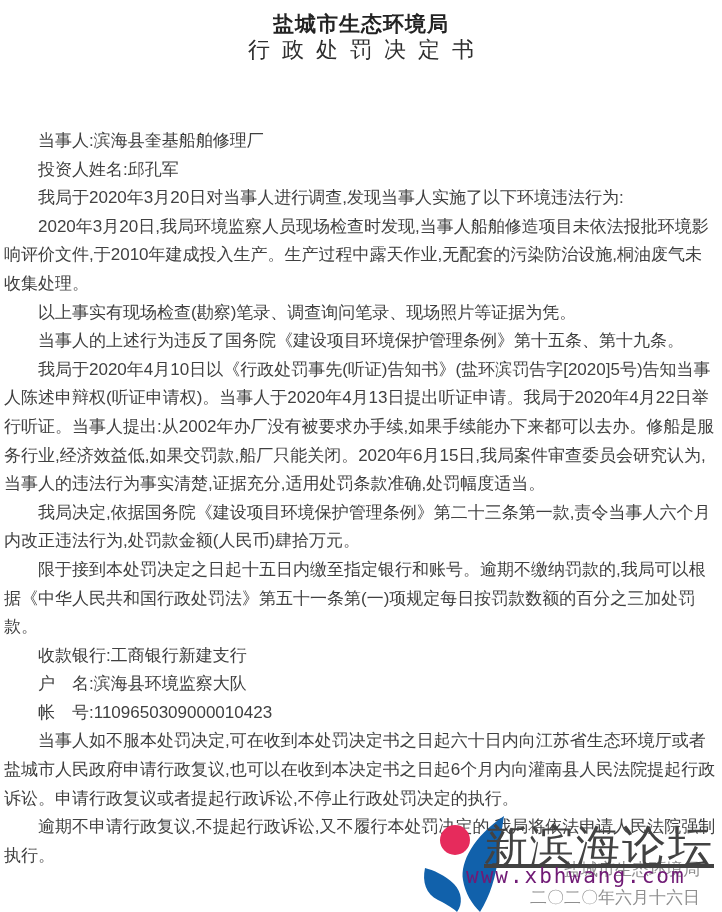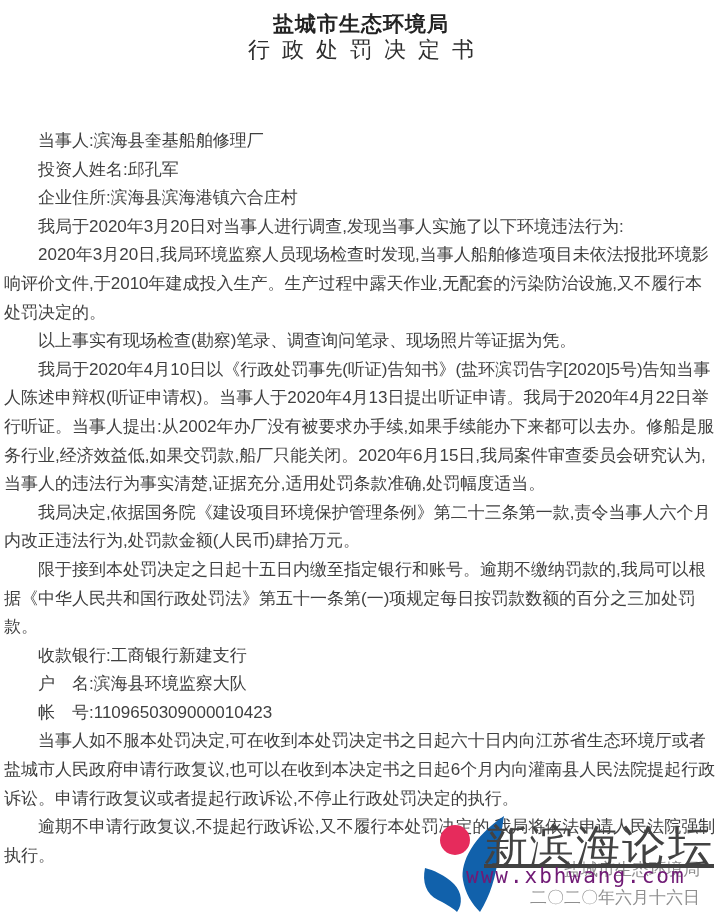--- a/index.html
+++ b/index.html
@@ -54,24 +54,24 @@
 <body>
 
 <div class="page">
 
   <h1 class="doc-title">盐城市生态环境局</h1>
   <h2 class="doc-subtitle">行政处罚决定书</h2>
 
   <div class="doc-body">
     <p>当事人:滨海县奎基船舶修理厂</p>
     <p>投资人姓名:邱孔军</p>
-    <p>企业住所:滨海县滨海港镇六合庄村</p>
     <p>我局于2020年3月20日对当事人进行调查,发现当事人实施了以下环境违法行为:</p>
-    <p>2020年3月20日,我局环境监察人员现场检查时发现,当事人船舶修造项目未依法报批环境影响评价文件,于2010年建成投入生产。生产过程中露天作业,无配套的污染防治设施,又不履行本处罚决定的。</p>
+    <p>2020年3月20日,我局环境监察人员现场检查时发现,当事人船舶修造项目未依法报批环境影响评价文件,于2010年建成投入生产。生产过程中露天作业,无配套的污染防治设施,桐油废气未收集处理。</p>
     <p>以上事实有现场检查(勘察)笔录、调查询问笔录、现场照片等证据为凭。</p>
+    <p>当事人的上述行为违反了国务院《建设项目环境保护管理条例》第十五条、第十九条。</p>
     <p>我局于2020年4月10日以《行政处罚事先(听证)告知书》(盐环滨罚告字[2020]5号)告知当事人陈述申辩权(听证申请权)。当事人于2020年4月13日提出听证申请。我局于2020年4月22日举行听证。当事人提出:从2002年办厂没有被要求办手续,如果手续能办下来都可以去办。修船是服务行业,经济效益低,如果交罚款,船厂只能关闭。2020年6月15日,我局案件审查委员会研究认为,当事人的违法行为事实清楚,证据充分,适用处罚条款准确,处罚幅度适当。</p>
     <p>我局决定,依据国务院《建设项目环境保护管理条例》第二十三条第一款,责令当事人六个月内改正违法行为,处罚款金额(人民币)肆拾万元。</p>
     <p>限于接到本处罚决定之日起十五日内缴至指定银行和账号。逾期不缴纳罚款的,我局可以根据《中华人民共和国行政处罚法》第五十一条第(一)项规定每日按罚款数额的百分之三加处罚款。</p>
     <p>收款银行:工商银行新建支行</p>
     <p>户　名:滨海县环境监察大队</p>
     <p>帐　号:1109650309000010423</p>
     <p>当事人如不服本处罚决定,可在收到本处罚决定书之日起六十日内向江苏省生态环境厅或者盐城市人民政府申请行政复议,也可以在收到本决定书之日起6个月内向灌南县人民法院提起行政诉讼。申请行政复议或者提起行政诉讼,不停止行政处罚决定的执行。</p>
     <p>逾期不申请行政复议,不提起行政诉讼,又不履行本处罚决定的,我局将依法申请人民法院强制执行。</p>
   </div>
 

